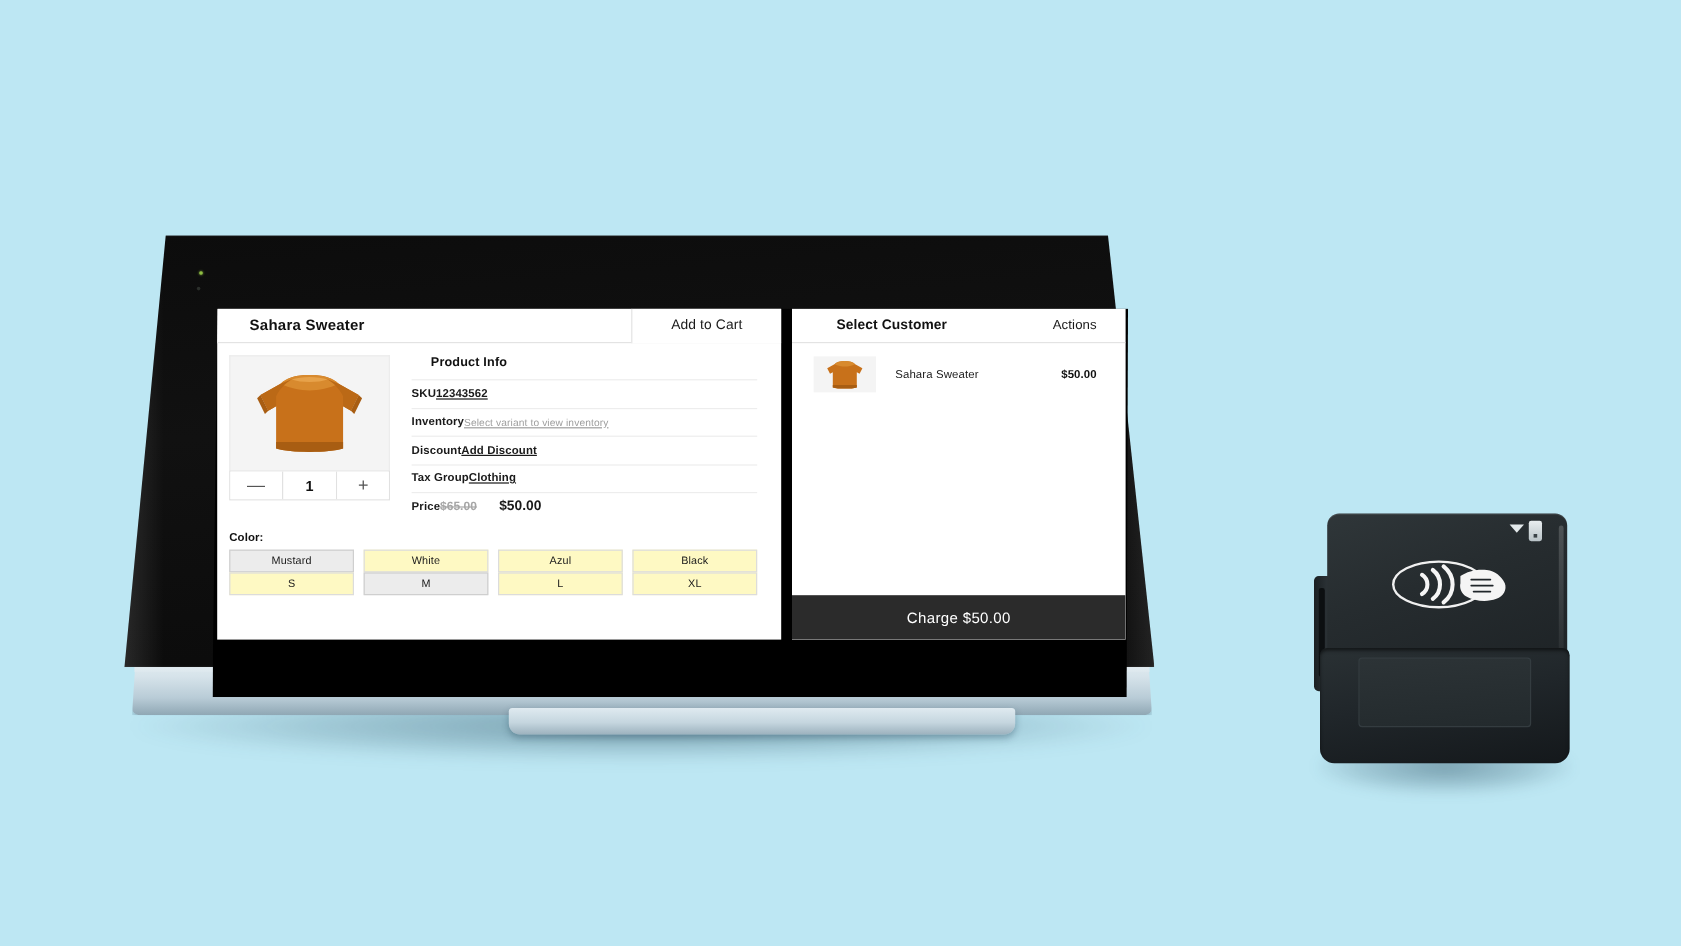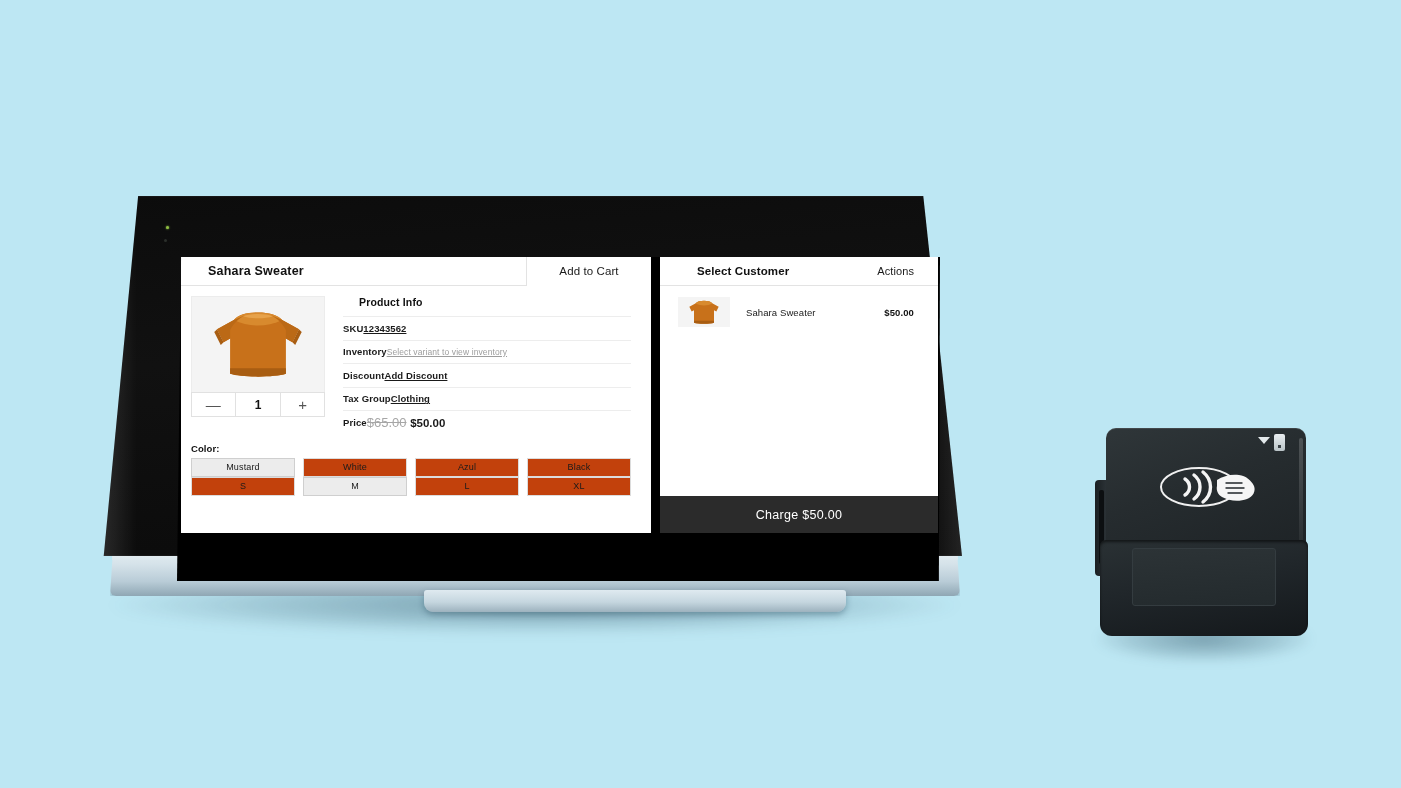--- a/index.html
+++ b/index.html
@@ -112,29 +112,29 @@
     margin-left:16px;
   }
   .info-row {
     display:flex; align-items:center; justify-content:flex-start;
     height:23.5px; border-top:1px solid #ededed; font-size:9.5px; color:#1a1a1a;
   }
   .info-row:first-of-type { border-top:none; }
   .info-key { font-weight:bold; letter-spacing:.1px; }
   .info-val { letter-spacing:.1px; font-weight:bold;text-decoration:underline; }
   .info-val.muted { color:#9d9d9d; font-weight:normal; font-size:8.5px; }
-  .price-old { color:#a6a6a6; text-decoration:line-through; font-size:13px; margin-right:1px; font-weight:normal; }
+  .price-old { color:#a6a6a6; text-decoration:line-through; font-size:10px; margin-right:16px; font-weight:bold; }
   .price-new { font-weight:bold; font-size:11.5px; }
 
   .variants { padding:4px 20px 0 10px; }
   .var-label { font-size:9.5px; font-weight:bold; color:#111; margin:5px 0 4px 0; letter-spacing:.1px; }
   .var-row { display:flex; gap:8px; }
   .var-btn {
     flex:1; height:19px; display:flex; align-items:center; justify-content:center;
-    border:1px solid #dcdcdc; background:#c2410c; font-size:9px; color:#1a1a1a;
+    border:1px solid #dcdcdc; background:#fef9c3; font-size:9px; color:#1a1a1a;
     cursor:pointer; letter-spacing:.15px;
   }
   .var-btn.selected { background:#ececec; border-color:#cfcfcf; }
 
   
   .cart-panel {
     position:absolute; left:483px; top:0; width:278px; height:276px;
     background:#fff; display:flex; flex-direction:column; overflow:hidden;
   }
   .cart-topbar {

